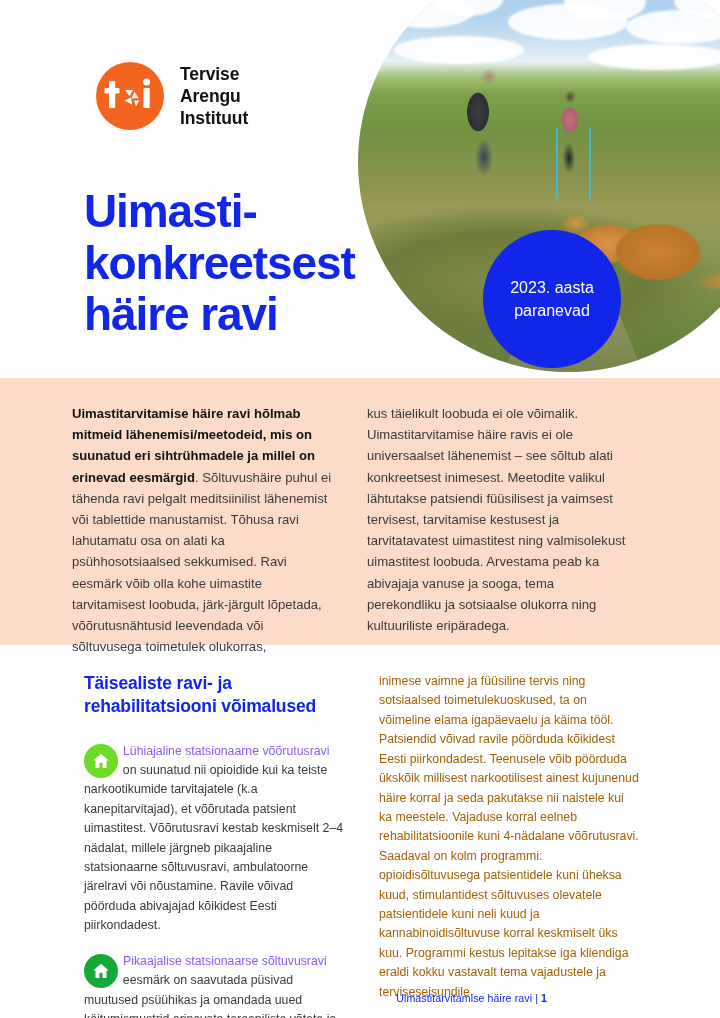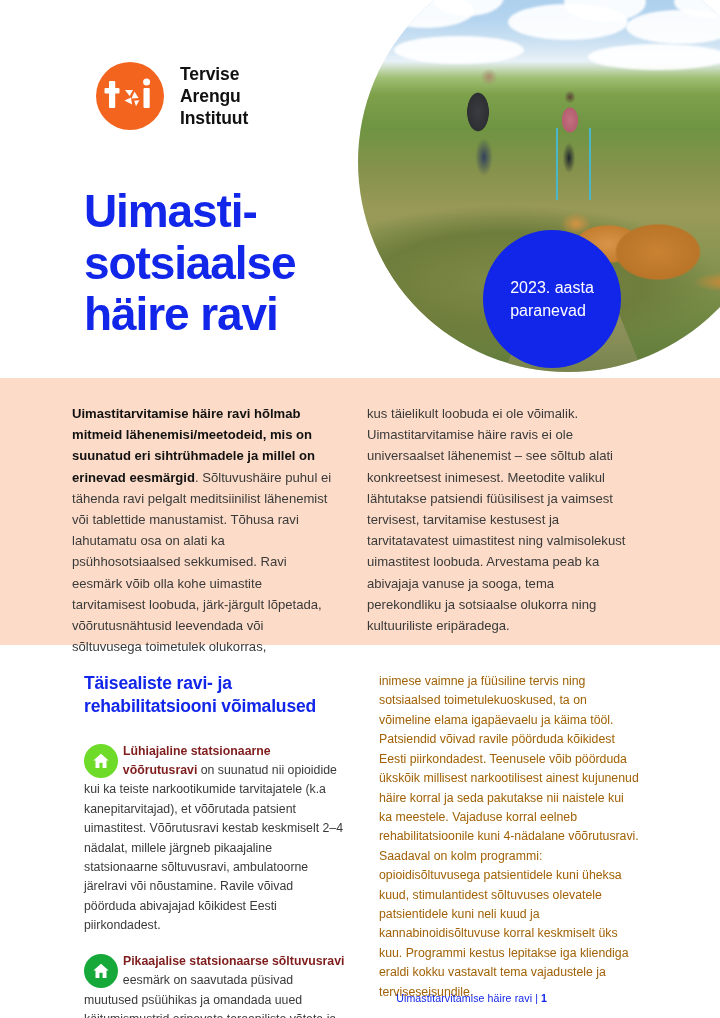--- a/index.html
+++ b/index.html
@@ -122,20 +122,21 @@
     left: 483px;
     top: 230px;
     width: 138px;
     height: 138px;
     border-radius: 50%;
     background: #1226ea;
     color: #ffffff;
     display: flex;
     align-items: center;
     justify-content: center;
+    text-align: center;
     font-size: 16px;
     line-height: 1.45;
     padding: 0 14px;
   }
 
   
   .intro-band {
     position: absolute;
     left: 0;
     top: 378px;
@@ -201,21 +202,21 @@
     color: #3a3a3a;
   }
   
   .feature-text::before {
     content: "";
     float: left;
     width: 44px;
     height: 38px;
     shape-outside: circle(22px at 17px 17px);
   }
-  .feature-text b { color: #7f1d1d; font-weight: 700; }
+  .feature-text b { color: #8b5cf6; font-weight: 400; }
 
   .col-text {
     font-size: 12.3px;
     line-height: 1.58;
     color: #a16207;
   }
 
   
   .footer {
     position: absolute;
@@ -266,21 +267,21 @@
     </div>
     <div class="logo-words">
       <div>Tervise</div>
       <div>Arengu</div>
       <div>Instituut</div>
     </div>
   </div>
 
   <h1 class="doc-title">
     <span>Uimasti-</span><br>
-    <span>sotsiaalse</span><br>
+    <span>konkreetsest</span><br>
     <span>häire ravi</span>
   </h1>
 
   <div class="year-badge">
     <div>
       <span>2023. aasta</span><br>
       <span>paranevad</span>
     </div>
   </div>
 

